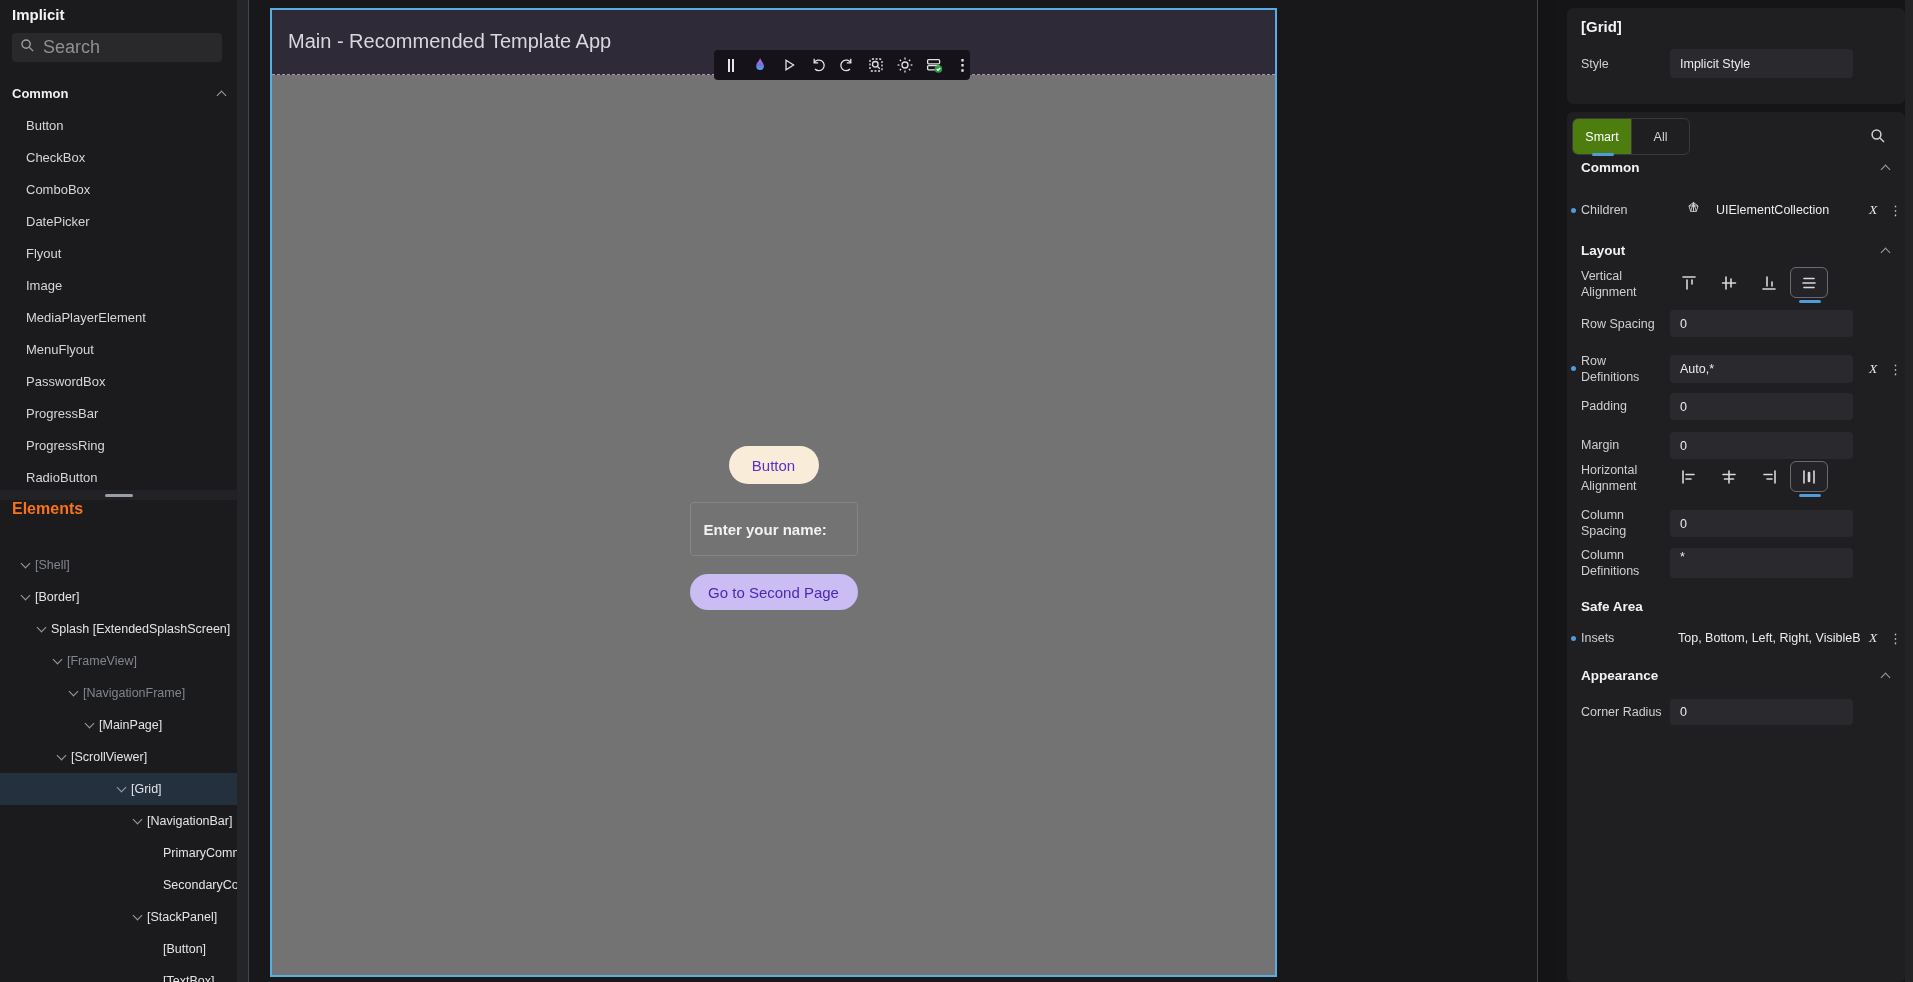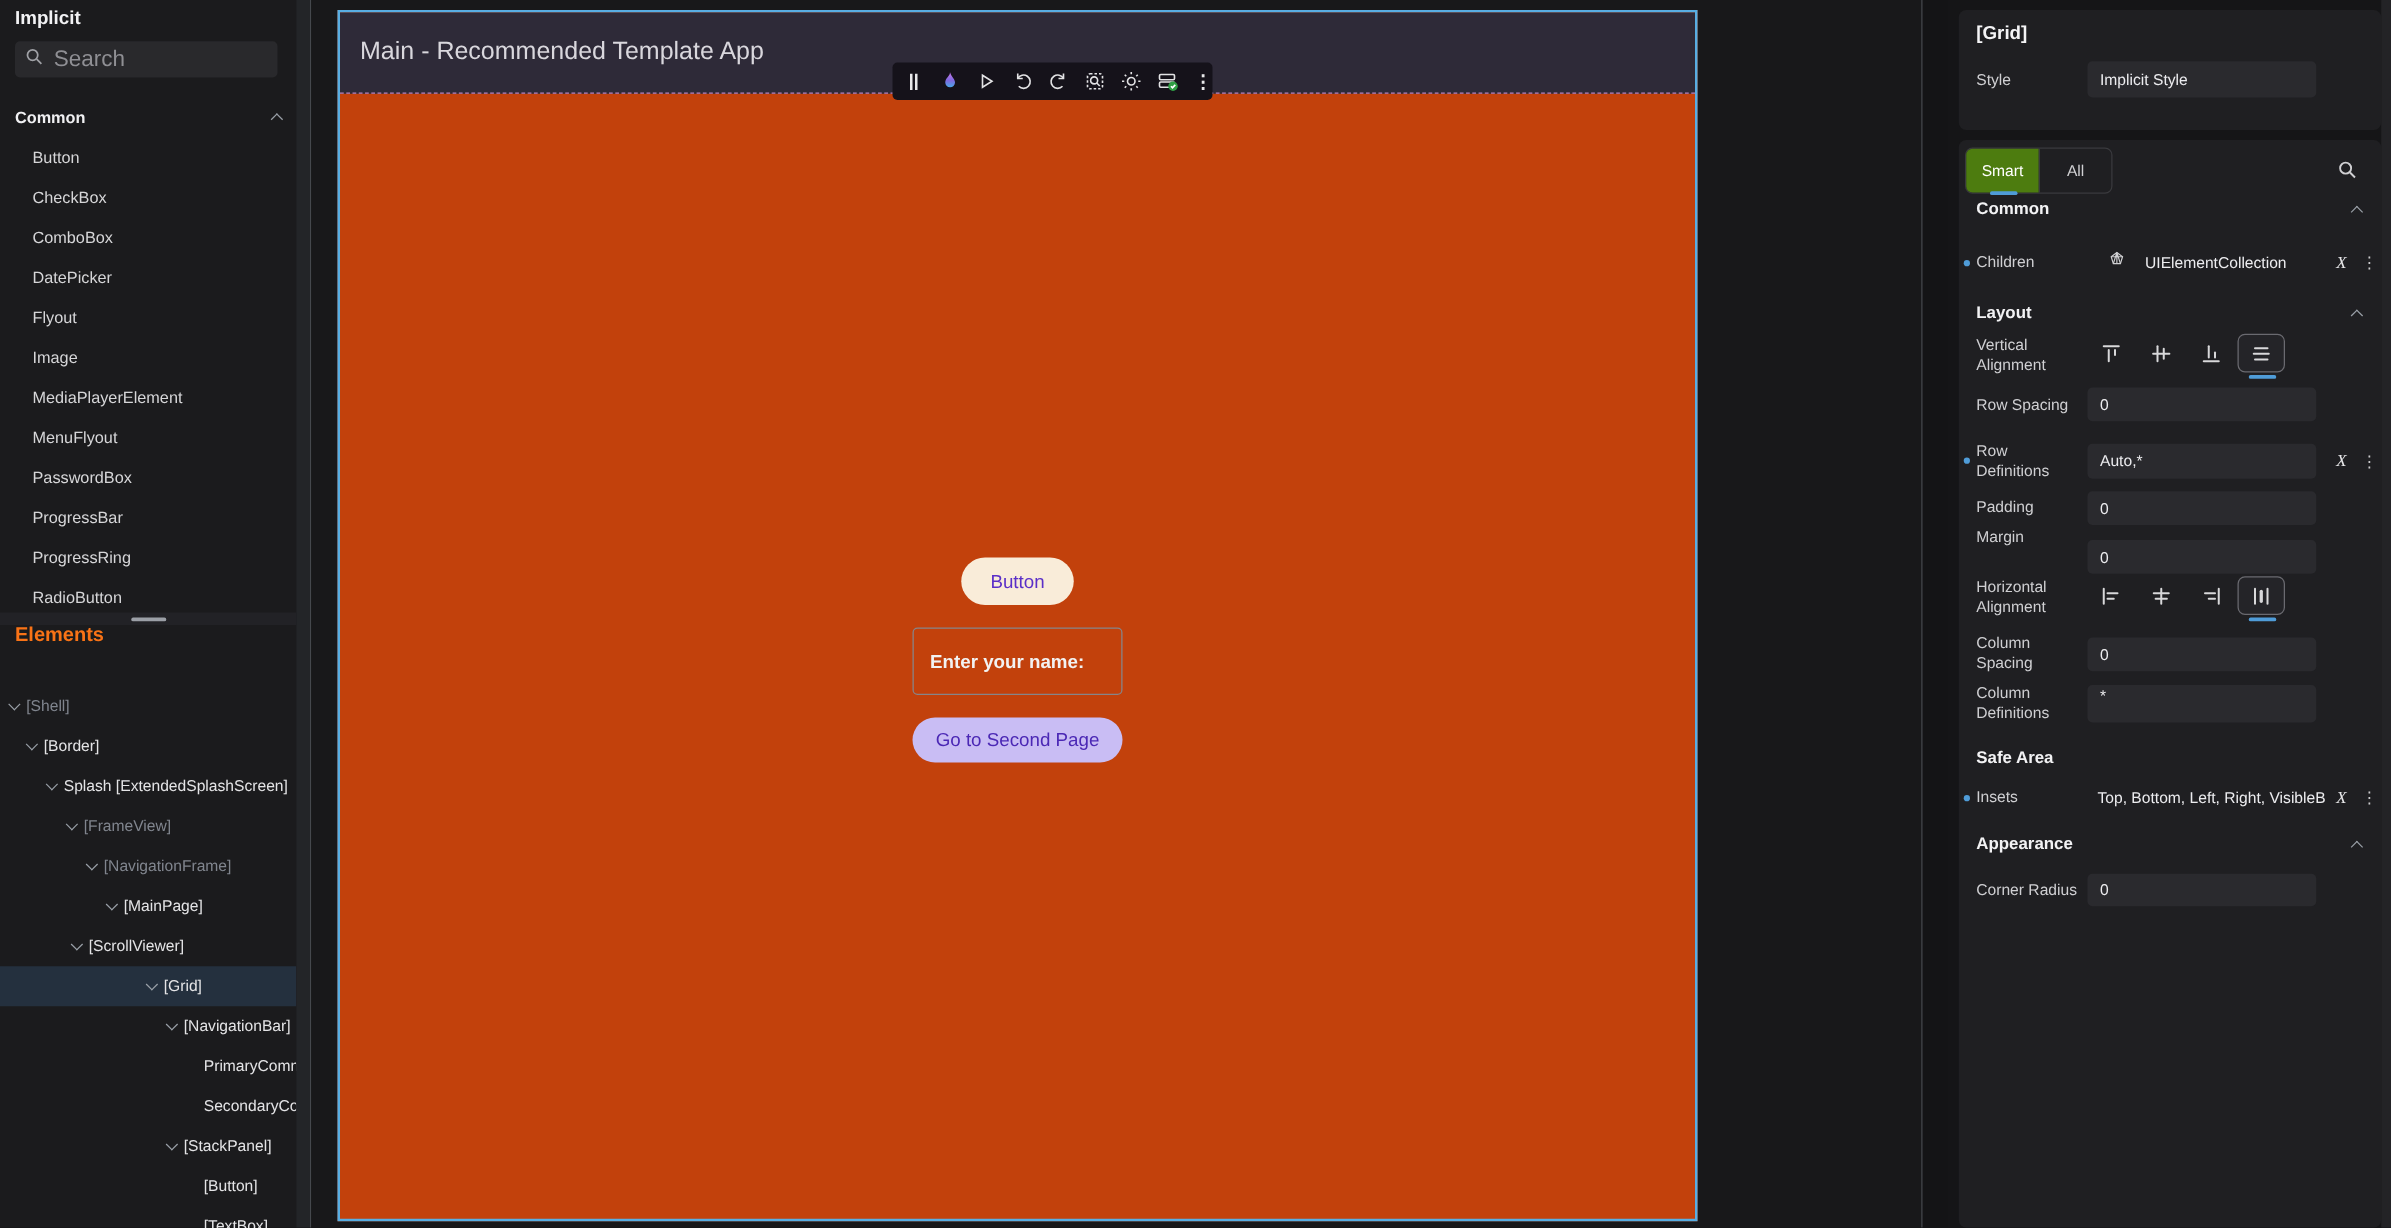--- a/index.html
+++ b/index.html
@@ -22,39 +22,39 @@
   .splitter { position:absolute; left:0; top:490px; width:237px; height:10px; background:#222226;
               display:flex; align-items:center; justify-content:center; }
   .splitter-handle { width:28px; height:3px; border-radius:2px; background:#9b9fa6; }
 
   .el-title { position:absolute; left:12px; top:500px; font-size:16px; font-weight:bold; color:#f97316; }
   .tree { position:absolute; left:0; top:549px; width:237px; }
   .trow { height:32px; display:flex; align-items:center; font-size:12.5px; color:#e4e4e6;
           white-space:nowrap; overflow:hidden; }
   .trow.sel { background:#24303e; }
   .trow .tlabel.dim { color:#80858e; }
-  .l0{padding-left:8px}.l1{padding-left:22px}.l2{padding-left:38px}.l3{padding-left:54px}.l4{padding-left:70px}
+  .l0{padding-left:22px}.l1{padding-left:22px}.l2{padding-left:38px}.l3{padding-left:54px}.l4{padding-left:70px}
   .l5{padding-left:86px}.l6{padding-left:58px}.l7{padding-left:118px}.l8{padding-left:134px}.l9{padding-left:150px}
 
   .chev { display:inline-block; width:7px; height:7px; border-right:1.4px solid #9aa0a8;
           border-bottom:1.4px solid #9aa0a8; flex:none; }
   .chev.down { transform:rotate(45deg); margin-right:6px; margin-top:-3px; }
   .chev.up   { transform:rotate(-135deg); margin-top:4px; }
   .chev-spacer { display:inline-block; width:13px; flex:none; }
 
   
   .lp-divider { position:absolute; left:237px; top:0; width:12px; height:982px; background:#232528;
                 border-right:1px solid #45484d; }
   .rp-divider { position:absolute; left:1537px; top:0; width:1px; height:982px; background:#44474c; }
   .scroll-strip { position:absolute; left:1905px; top:0; width:8px; height:982px; background:#232326; }
 
   
   .canvas-region { position:absolute; left:249px; top:0; width:1288px; height:982px; background:#18181a; }
-  .frame { position:absolute; left:21px; top:8px; width:1088px; height:969px; border:2px solid #58aee3;
-           background:#c2410c; }
+  .frame { position:absolute; left:21px; top:8px; width:1007px; height:969px; border:2px solid #58aee3;
+           background:#737373; }
   .titlebar { position:absolute; left:0; top:0; right:0; height:65px; background:#2e2a38;
               border-bottom:1px dashed #bd84bd; }
   .titlebar-text { position:absolute; left:16px; top:0; height:65px; line-height:63px; font-size:20px; color:#d9d7dd; }
 
   .dtoolbar { position:absolute; left:442px; top:40px; width:256px; height:30px; background:#15121a;
               border-radius:4px; display:flex; align-items:center; padding:0 7px; gap:10px; z-index:5; }
   .dtool { width:19px; height:19px; display:flex; align-items:center; justify-content:center; flex:none; }
   .dtool svg { width:18px; height:18px; stroke:#e2e2e4; fill:none; stroke-width:1.3; }
   .handle-bars { display:flex; gap:2px; }
   .handle-bars i { display:block; width:2px; height:13px; background:#e8e8ea; }
@@ -376,21 +376,21 @@
 
     <span class="mdot" style="top:254px"></span>
     <div class="plabel" style="top:257px">Row Definitions</div>
     <div class="pinput" style="top:243px; height:28px">Auto,*</div>
     <span class="xmark" style="top:257px">X</span>
     <span class="vdots" style="top:257px">⋮</span>
 
     <div class="plabel" style="top:294px">Padding</div>
     <div class="pinput" style="top:281px; height:27px">0</div>
 
-    <div class="plabel" style="top:318px">Margin</div>
+    <div class="plabel" style="top:333px">Margin</div>
     <div class="pinput" style="top:320px; height:27px">0</div>
 
     <div class="plabel" style="top:366px">Horizontal Alignment</div>
     <div class="algn-group" style="top:349px">
       <div class="algn-btn">
         <svg viewBox="0 0 18 18">
             <line x1="3" y1="3" x2="3" y2="15"></line>
             <line x1="6" y1="6.5" x2="14" y2="6.5"></line>
             <line x1="6" y1="11" x2="11" y2="11"></line>
           </svg>

